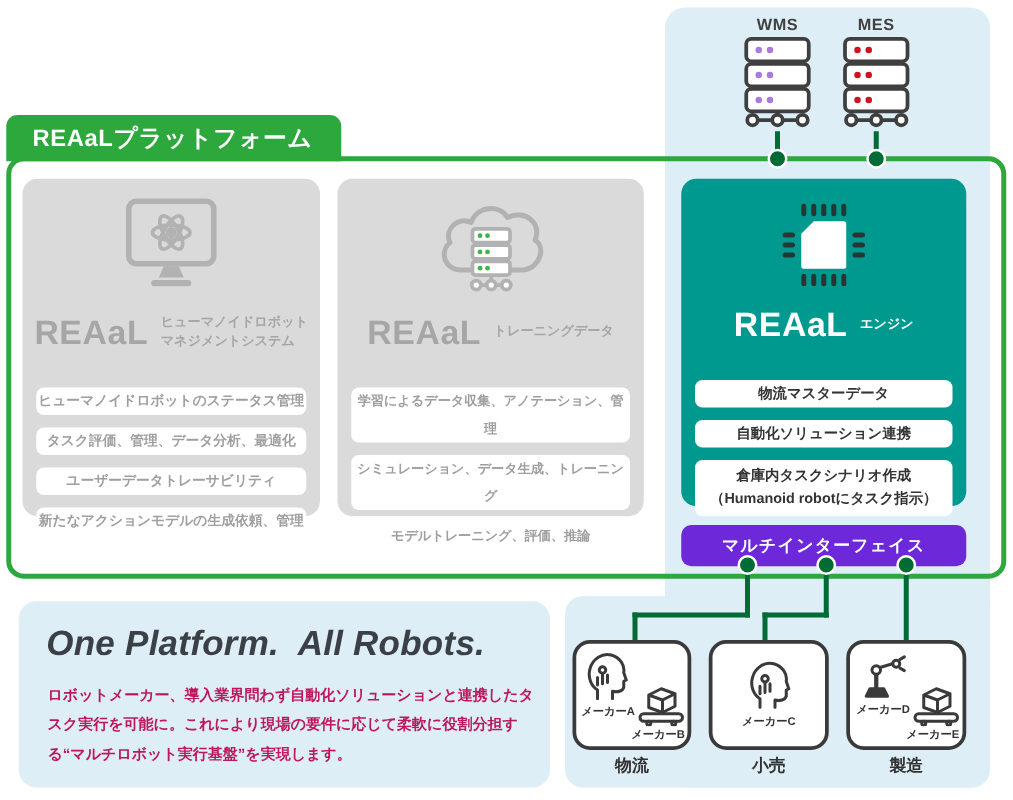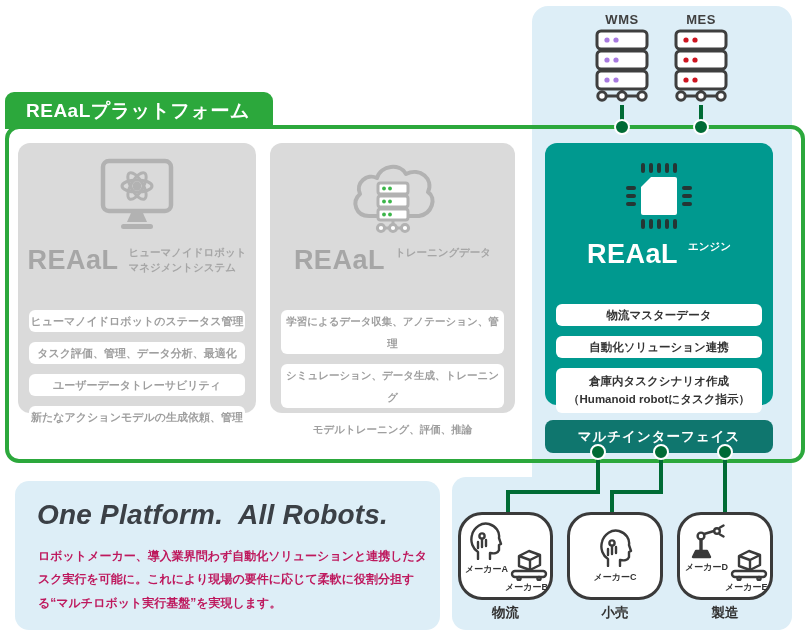--- a/index.html
+++ b/index.html
@@ -19,39 +19,39 @@
   
   .banner{left:5px;top:92px;width:268px;height:37px;background:#2ca83c;border-radius:9px 9px 0 0;z-index:4;
     display:flex;align-items:center;padding-left:21px;box-sizing:border-box;color:#fff;font-weight:bold;font-size:19px;letter-spacing:.5px;}
   
   .panel{top:143px;border-radius:12px;z-index:4;}
   .panel-gray{background:#dadada;}
   .p1{left:18px;width:238px;height:270px;}
   .p2{left:270px;width:245px;height:270px;}
   .p3{left:545px;width:228px;height:262px;background:#00998f;}
   .panel-icon{height:92px;margin-top:10px;display:flex;justify-content:center;align-items:center;}
-  .brand-row{display:flex;justify-content:center;align-items:flex-start;gap:10px;height:42px;}
+  .brand-row{display:flex;justify-content:center;align-items:center;gap:10px;height:42px;}
   .brand{font-size:27px;font-weight:bold;color:#a6a6a6;letter-spacing:.5px;}
   .brand-sub{font-size:10.5px;line-height:1.45;color:#a6a6a6;white-space:pre-line;text-align:left;font-weight:bold;}
   .p3 .brand,.p3 .brand-sub{color:#fff;}
   .items{padding:16px 11px;margin-top:7px;}
   .item{background:#fff;border-radius:6px;min-height:22px;line-height:22px;font-size:11px;text-align:center;color:#9f9f9f;margin-bottom:10px;font-weight:bold;}
   .p2 .item{font-size:10.5px;}
   .p3 .item{color:#333;font-weight:bold;font-size:11.5px;}
   .p3 .item.multi{line-height:1.6;padding:4px 0;white-space:pre-line;}
-  .ifbar{left:545px;top:420px;width:228px;height:33px;background:#0f766e;border-radius:8px;z-index:4;
+  .ifbar{left:545px;top:420px;width:228px;height:33px;background:#6d28d9;border-radius:8px;z-index:4;
     display:flex;align-items:center;justify-content:center;color:#fff;font-weight:bold;font-size:13.5px;letter-spacing:1px;}
   
   .con{position:absolute;background:#006b35;z-index:5;}
   .dot{position:absolute;width:12px;height:12px;background:#006b35;border:2px solid #fff;border-radius:50%;z-index:6;}
   
   .ext{position:absolute;width:56px;text-align:center;z-index:5;}
   .ext-label{font-size:13px;font-weight:bold;color:#3f3f3f;letter-spacing:.5px;margin-bottom:2px;}
   
-  .ibox{position:absolute;top:512px;height:88px;background:#fff;border:3px solid #3a3a3a;border-radius:24px;box-sizing:border-box;z-index:5;}
+  .ibox{position:absolute;top:512px;height:88px;background:#fff;border:3px solid #3a3a3a;border-radius:14px;box-sizing:border-box;z-index:5;}
   .ibox-label{position:absolute;top:604px;font-weight:bold;font-size:13.5px;color:#323232;text-align:center;z-index:5;}
   .maker{position:absolute;font-size:9px;font-weight:bold;color:#323232;white-space:nowrap;}
   
   .tag-heading{left:37px;top:499px;font-size:28px;font-weight:bold;color:#3b4046;z-index:3;white-space:pre-wrap;letter-spacing:.2px;font-style:italic;}
   .tag-body{left:38px;top:545px;width:392px;font-size:12px;font-weight:bold;color:#be185d;line-height:1.95;z-index:3;}
 </style>
 </head>
 <body>
 
 <div id="canvas">

